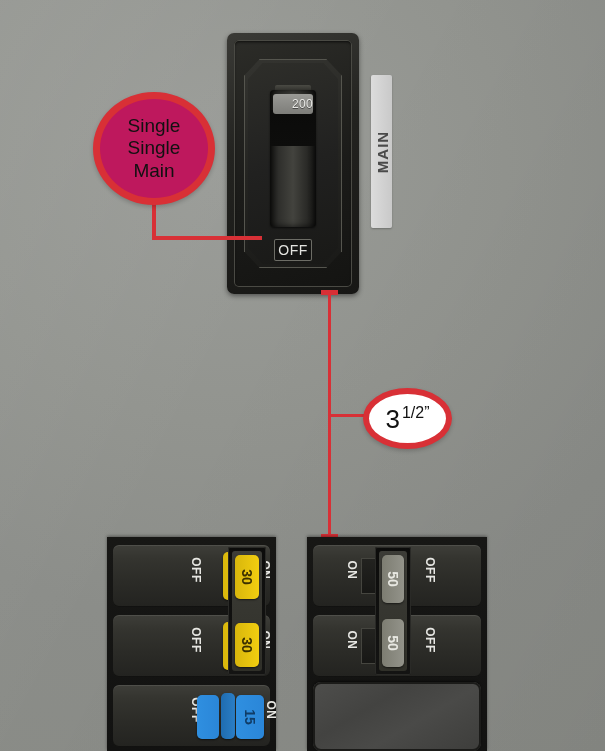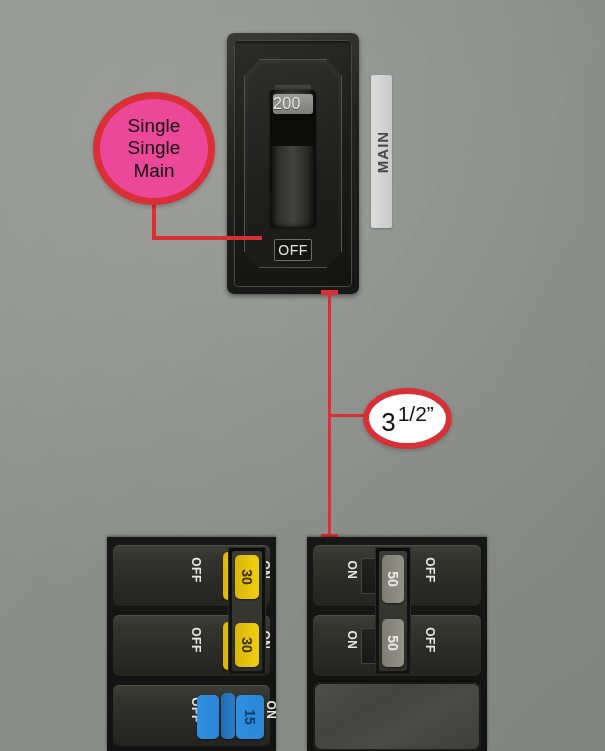--- a/index.html
+++ b/index.html
@@ -56,21 +56,21 @@
     box-shadow:inset 0 0 6px rgba(0,0,0,.8), 0 1px 2px rgba(0,0,0,.6);
   }
   .mb-handle-dark{
     position:absolute;left:0;right:0;top:20px;height:36px;
     background:linear-gradient(180deg,#0b0b0a,#0d0d0c);
   }
   .mb-amp{
     position:absolute;left:50%;transform:translateX(-50%);top:4px;
     width:40px;height:20px;border-radius:3px;
     background:linear-gradient(180deg,#9a9a96,#7d7d79);
-    color:#e9e9e6;font-size:16px;line-height:20px;text-align:left;
+    color:#e9e9e6;font-size:12px;line-height:20px;text-align:right;
     letter-spacing:.3px;
     text-shadow:0 1px 0 rgba(0,0,0,.45);
   }
   .mb-off{
     position:absolute;left:50%;transform:translateX(-50%);top:206px;
     width:38px;height:22px;border-radius:2px;
     background:#141413;
     box-shadow:inset 0 0 0 1px #6d6d66;
     color:#e3e3df;font-size:14px;line-height:22px;text-align:center;
     letter-spacing:.5px;
@@ -87,21 +87,21 @@
     position:absolute;left:50%;top:50%;
     transform:translate(-50%,-50%) rotate(-90deg);
     font-size:15px;font-weight:bold;color:#4a4a4a;letter-spacing:1px;
     white-space:nowrap;
   }
 
   
   .callout-shm{
     position:absolute;left:93px;top:92px;width:122px;height:113px;
     border-radius:50%;
-    background:#ec4899;border:7px solid #d83036;
+    background:#be185d;border:7px solid #d83036;
     box-sizing:border-box;
     display:flex;align-items:center;justify-content:center;
     box-shadow:0 2px 4px rgba(0,0,0,.2);
   }
   .callout-shm .txt{
     text-align:center;font-size:19px;line-height:1.18;color:#111;
   }
   
   .lead-shm-v{
     position:absolute;left:152px;top:198px;width:4px;height:42px;
@@ -117,21 +117,21 @@
     position:absolute;left:363px;top:388px;width:89px;height:61px;
     border-radius:50%;
     background:#fff;border:6px solid #d83036;
     box-sizing:border-box;
     display:flex;align-items:center;justify-content:center;
     box-shadow:0 2px 4px rgba(0,0,0,.2);
   }
   .callout-dim .dimtxt{
     font-size:26px;color:#111;white-space:nowrap;line-height:1;
   }
-  .callout-dim .frac{font-size:21px;vertical-align:super;margin-left:2px;margin-top:44px;}
+  .callout-dim .frac{font-size:16px;vertical-align:super;margin-left:2px;margin-top:44px;}
   .lead-dim-h{
     position:absolute;left:329px;top:414px;width:36px;height:3px;
     background:#d83036;
   }
   
   .dim-line{
     position:absolute;left:328px;top:292px;width:3px;height:247px;
     background:#d83036;
   }
   .dim-cap-top{

